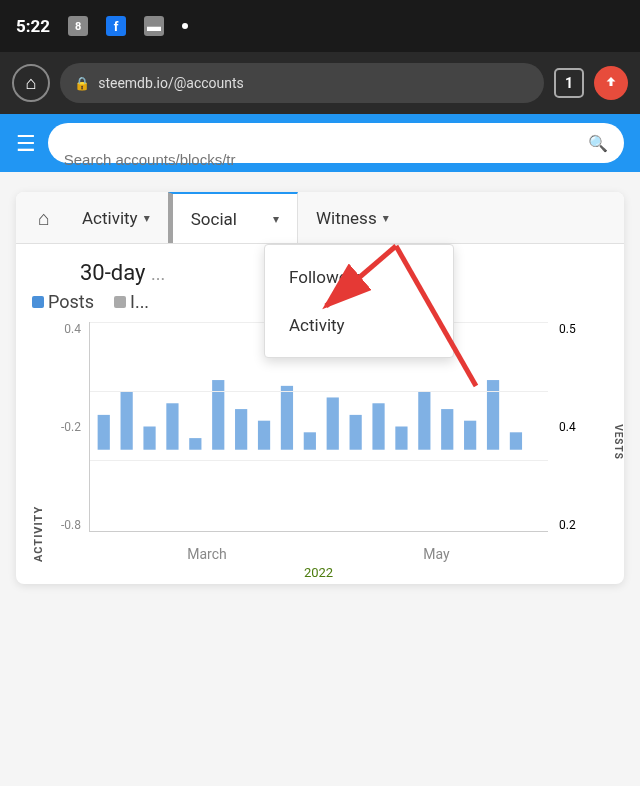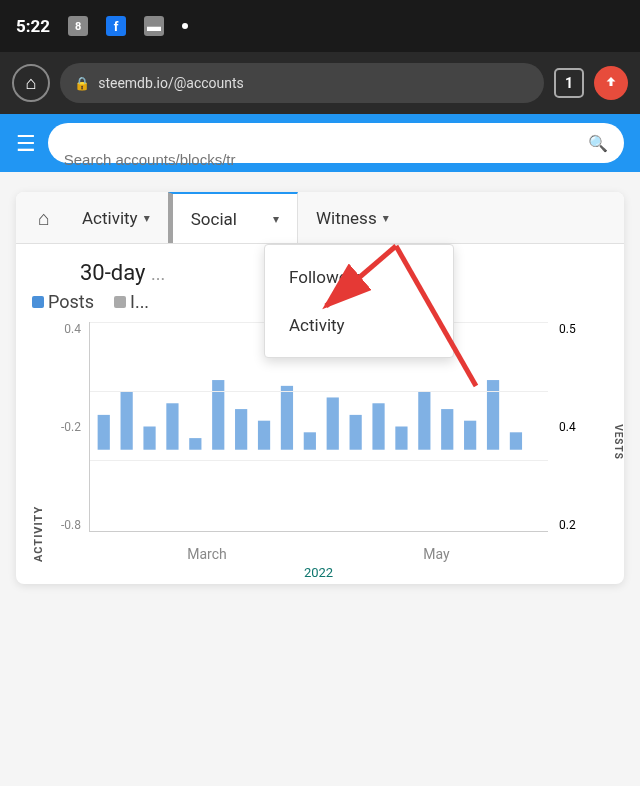--- a/index.html
+++ b/index.html
@@ -279,21 +279,21 @@
       display: flex;
       justify-content: space-around;
       font-size: 14px;
       color: #888;
     }
     .x-year {
       position: absolute;
       bottom: -18px; left: 40px; right: 60px;
       text-align: center;
       font-size: 13px;
-      color: #0f766e;
+      color: #4d7c0f;
     }
 
     
     .arrow-overlay {
       position: absolute;
       top: 44px;
       left: 290px;
       z-index: 200;
       pointer-events: none;
     }

